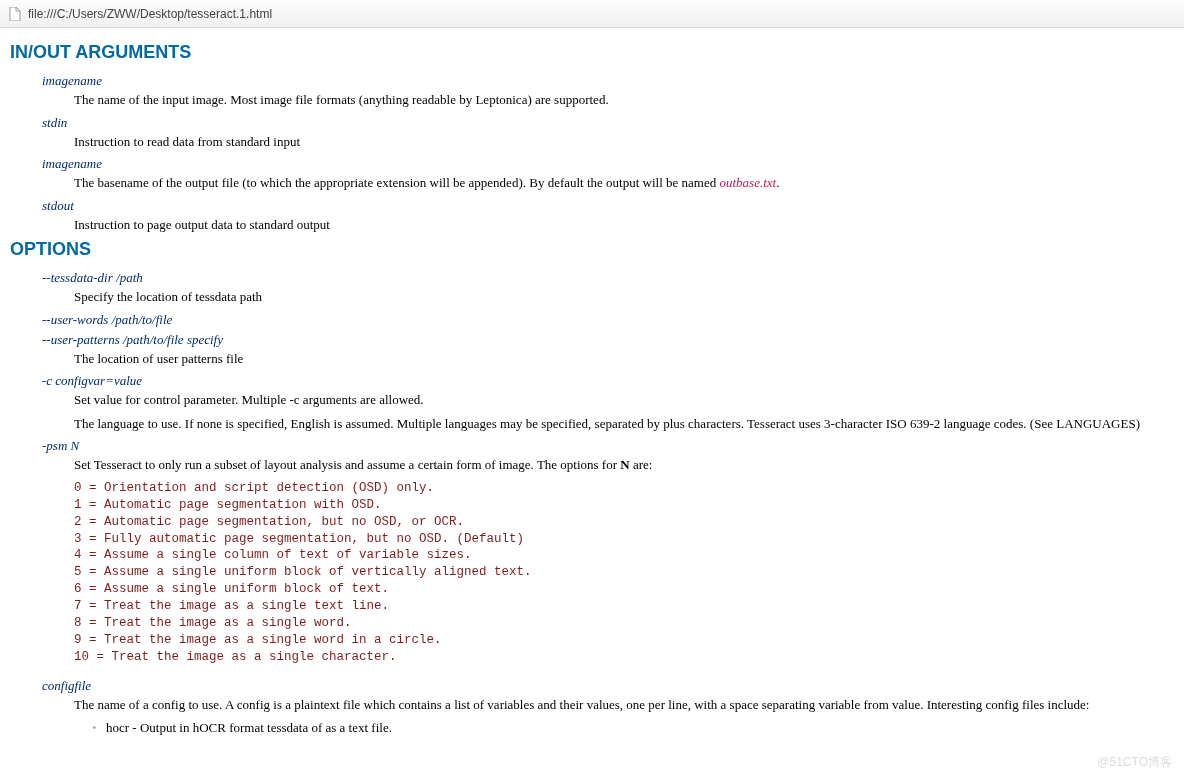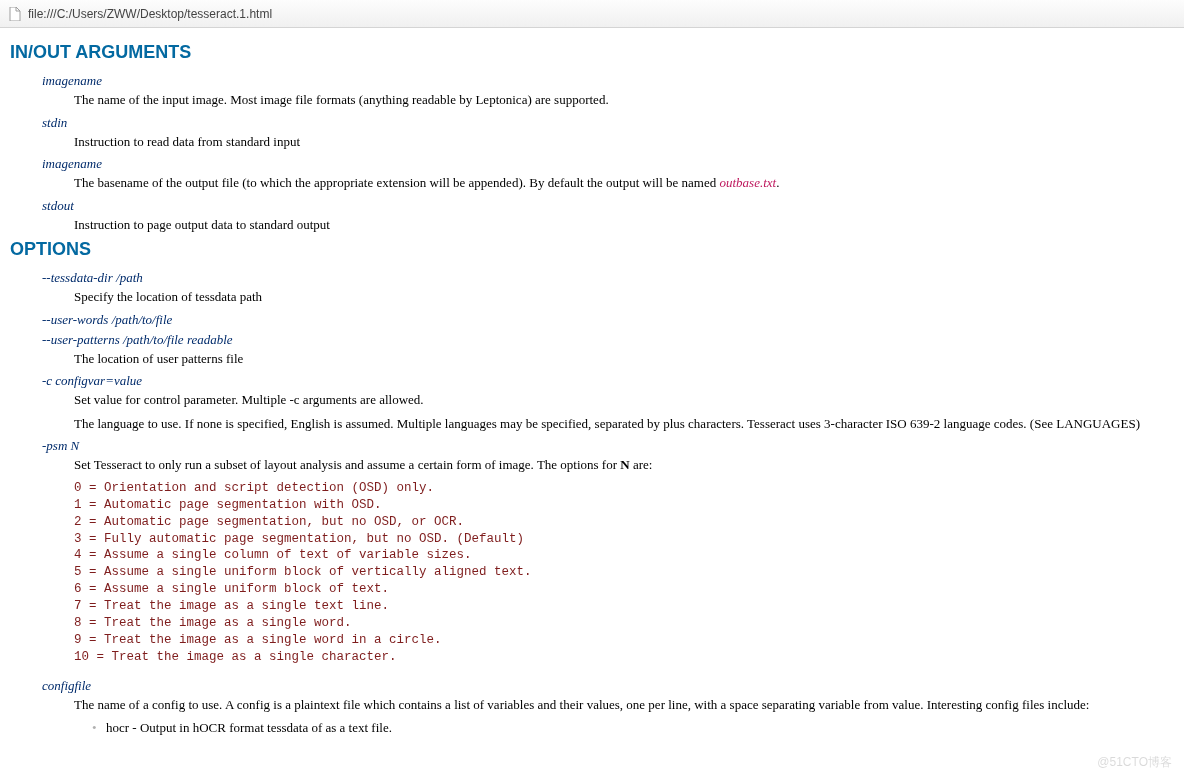--- a/index.html
+++ b/index.html
@@ -111,21 +111,21 @@
     <dd><span>Instruction to page output data to standard output</span></dd>
   </dl>
 
   <h2>OPTIONS</h2>
   <dl>
     <dt>--tessdata-dir /path</dt>
     <dd>Specify the location of tessdata path</dd>
 
     <dt>--user-words /path/to/file</dt>
 
-    <dt>--user-patterns /path/to/file readable</dt>
+    <dt>--user-patterns /path/to/file specify</dt>
     <dd>The location of user patterns file</dd>
 
     <dt>-c configvar=value</dt>
     <dd>Set value for control parameter. Multiple -c arguments are allowed.</dd>
 
     <dd>The language to use. If none is specified, English is assumed. Multiple languages may be specified, separated by plus characters. Tesseract uses 3-character ISO 639-2 language codes. (See LANGUAGES)</dd>
 
     <dt>-psm N</dt>
     <dd>
       <span>Set Tesseract to only run a subset of layout analysis and assume a certain form of image. The options for </span><span class="bold-inl">N</span><span> are:</span>

